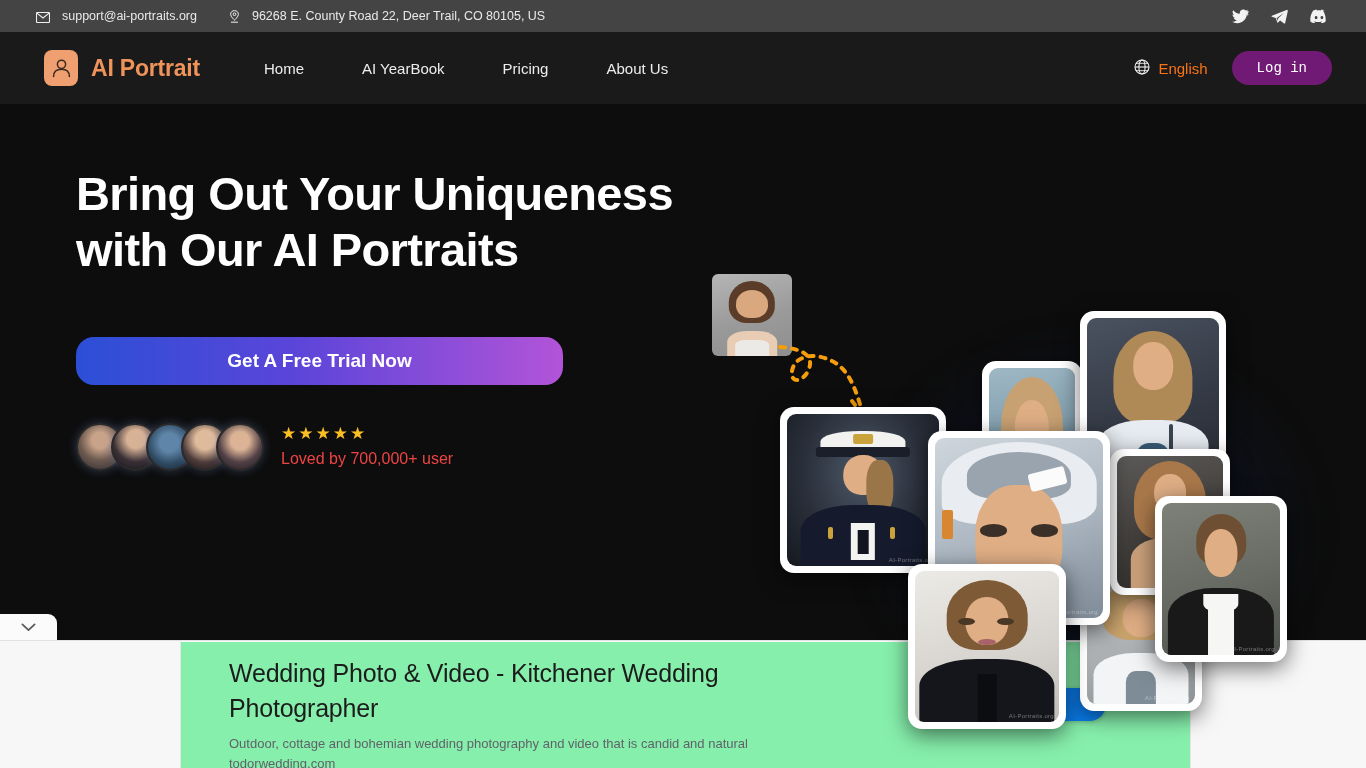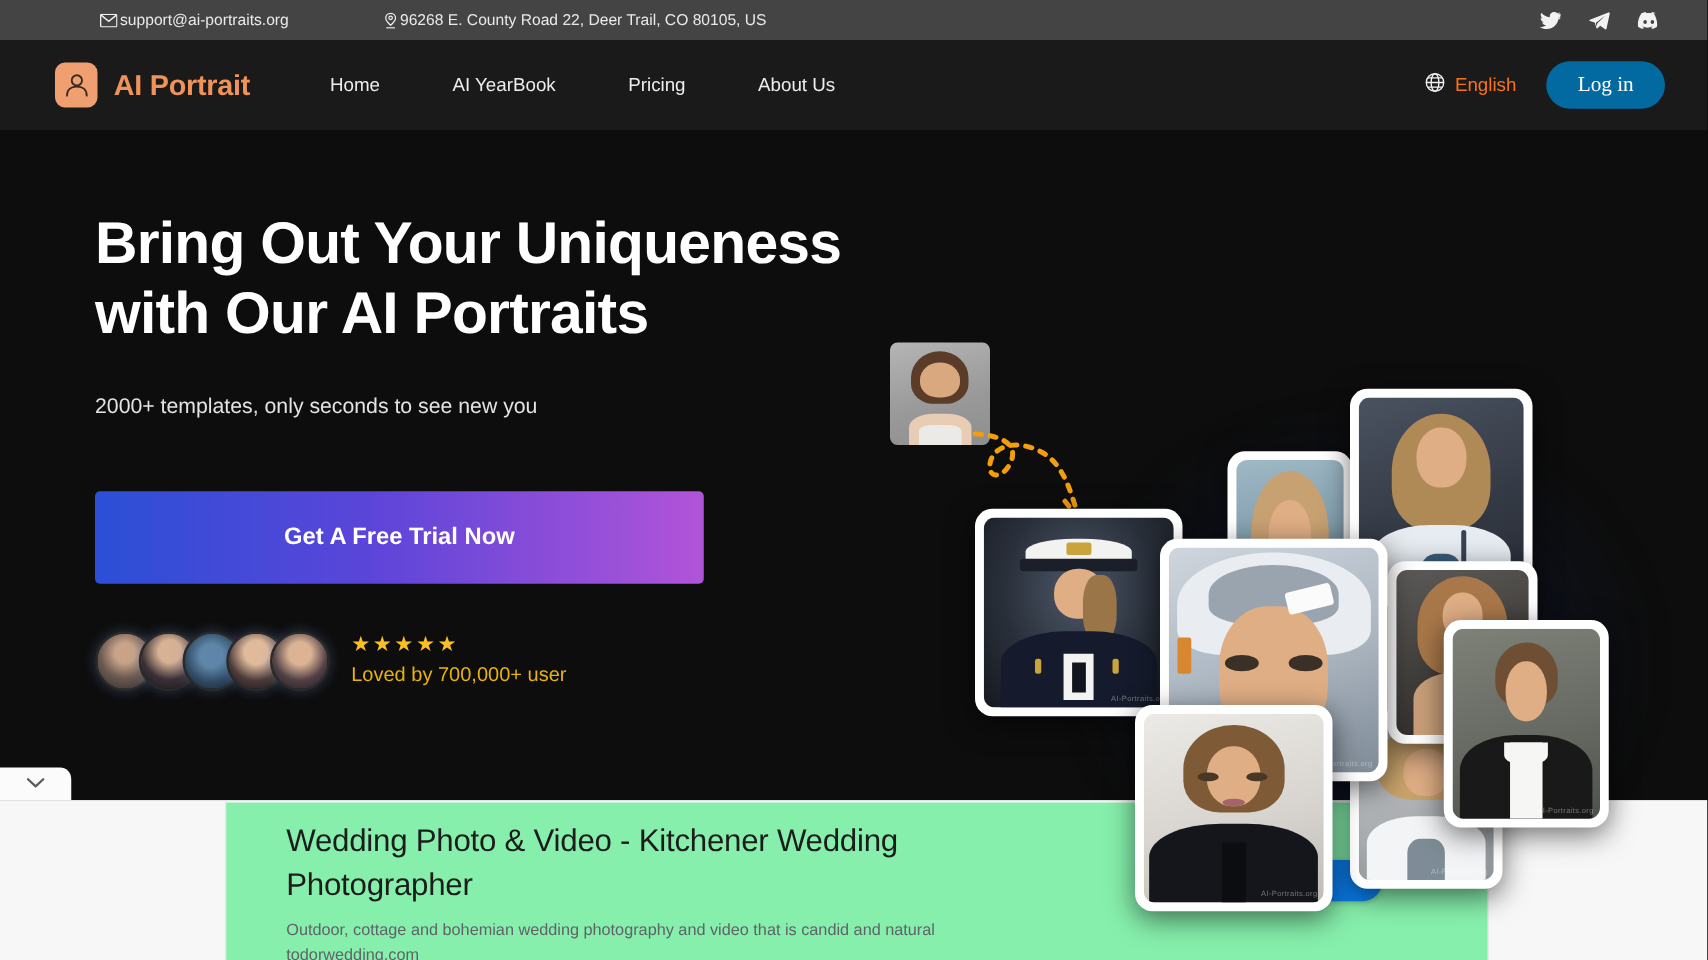--- a/index.html
+++ b/index.html
@@ -14,21 +14,21 @@
   
   .topbar {
     height: 32px;
     background: #444444;
     display: flex;
     align-items: center;
     padding: 0 18px 0 36px;
     color: #e9e9e9;
     font-size: 12.5px;
   }
-  .topbar-item { display: flex; align-items: center; gap: 2px; margin-right: 32px; margin-left: 44px; }
+  .topbar-item { display: flex; align-items: flex-end; gap: 12px; margin-right: 32px; }
   .topbar-item svg { display: block; }
   .topbar-spacer { flex: 1; }
   .socials { display: flex; align-items: center; gap: 22px; margin-right: 20px; }
   .socials svg { display: block; fill: #f2f2f2; }
 
   
   .header {
     height: 72px;
     background: #1a1a1a;
     display: flex;
@@ -55,27 +55,27 @@
     cursor: pointer;
   }
   .nav-link:last-child { margin-right: 0; }
   .header-spacer { flex: 1; }
   .lang {
     display: flex; align-items: center; gap: 8px;
     color: #f97316; font-size: 15px;
     margin-right: 24px; cursor: pointer;
   }
   .login-btn {
-    background: #0369a1;
+    background: #701a75;
     color: #ffffff;
     border: none;
     border-radius: 19px;
     padding: 9px 25px;
-    font-size: 17px;
-    font-family: Liberation Serif, serif;
+    font-size: 14px;
+    font-family: Liberation Mono, monospace;
     cursor: pointer;
   }
 
   
   .hero {
     position: relative;
     height: 664px;
     background: #0d0d0d;
     overflow: hidden;
   }
@@ -92,23 +92,23 @@
     letter-spacing: -0.6px;
   }
   .hero-sub {
     color: #e3e3e3;
     font-size: 17px;
     margin-top: 36px;
   }
   .cta {
     display: block;
     width: 487px;
-    height: 74px;
+    height: 48px;
     border: none;
-    border-radius: 4px;
+    border-radius: 18px;
     color: #ffffff;
     font-size: 19px;
     font-weight: bold;
     font-family: inherit;
     cursor: pointer;
     margin-top: 22px;
   }
   .cta-primary {
     background: linear-gradient(90deg, #2b4fd6 0%, #5b45d9 45%, #b254d8 100%);
     margin-top: 58px;
@@ -132,21 +132,21 @@
     background-size: cover;
     position: relative;
   }
   .av1 { background: radial-gradient(circle at 50% 35%, #c9a389 0 22%, #6d5a50 55%, #2b2b30 100%); }
   .av2 { background: radial-gradient(circle at 52% 32%, #d8b295 0 24%, #3a3036 60%, #15151a 100%); }
   .av3 { background: radial-gradient(circle at 48% 40%, #5f86a8 0 26%, #2f4a63 60%, #13202c 100%); }
   .av4 { background: radial-gradient(circle at 50% 34%, #e0bb9b 0 26%, #4b3a39 62%, #1b1518 100%); }
   .av5 { background: radial-gradient(circle at 50% 36%, #dcb495 0 25%, #514046 60%, #201a1e 100%); }
   .proof-text { margin-left: 30px; }
   .stars { color: #fbbf24; font-size: 17px; letter-spacing: 2px; line-height: 1; }
-  .proof-label { color: #eab308; font-size: 16px; margin-top: 8px; }
+  .proof-label { color: #ef4444; font-size: 16px; margin-top: 8px; }
 
   
   .collage {
     position: absolute;
     left: 700px; top: 45px;
     width: 666px; height: 600px;
   }
   .glow {
     position: absolute;
     left: 160px; top: 180px;
@@ -370,21 +370,20 @@
   <button class="login-btn">Log in</button>
 </div>
 
 <div class="hero">
 
   <div class="hero-left">
     <h1 class="hero-title">
       <span>Bring Out Your Uniqueness</span><br>
       <span>with Our AI Portraits</span>
     </h1>
-    <p class="hero-sub">2000+ templates, only seconds to see new you</p>
 
     <button class="cta cta-primary">Get A Free Trial Now</button>
 
     <div class="proof">
       <div class="avatars">
         <div class="avatar av1"></div>
         <div class="avatar av2"></div>
         <div class="avatar av3"></div>
         <div class="avatar av4"></div>
         <div class="avatar av5"></div>

